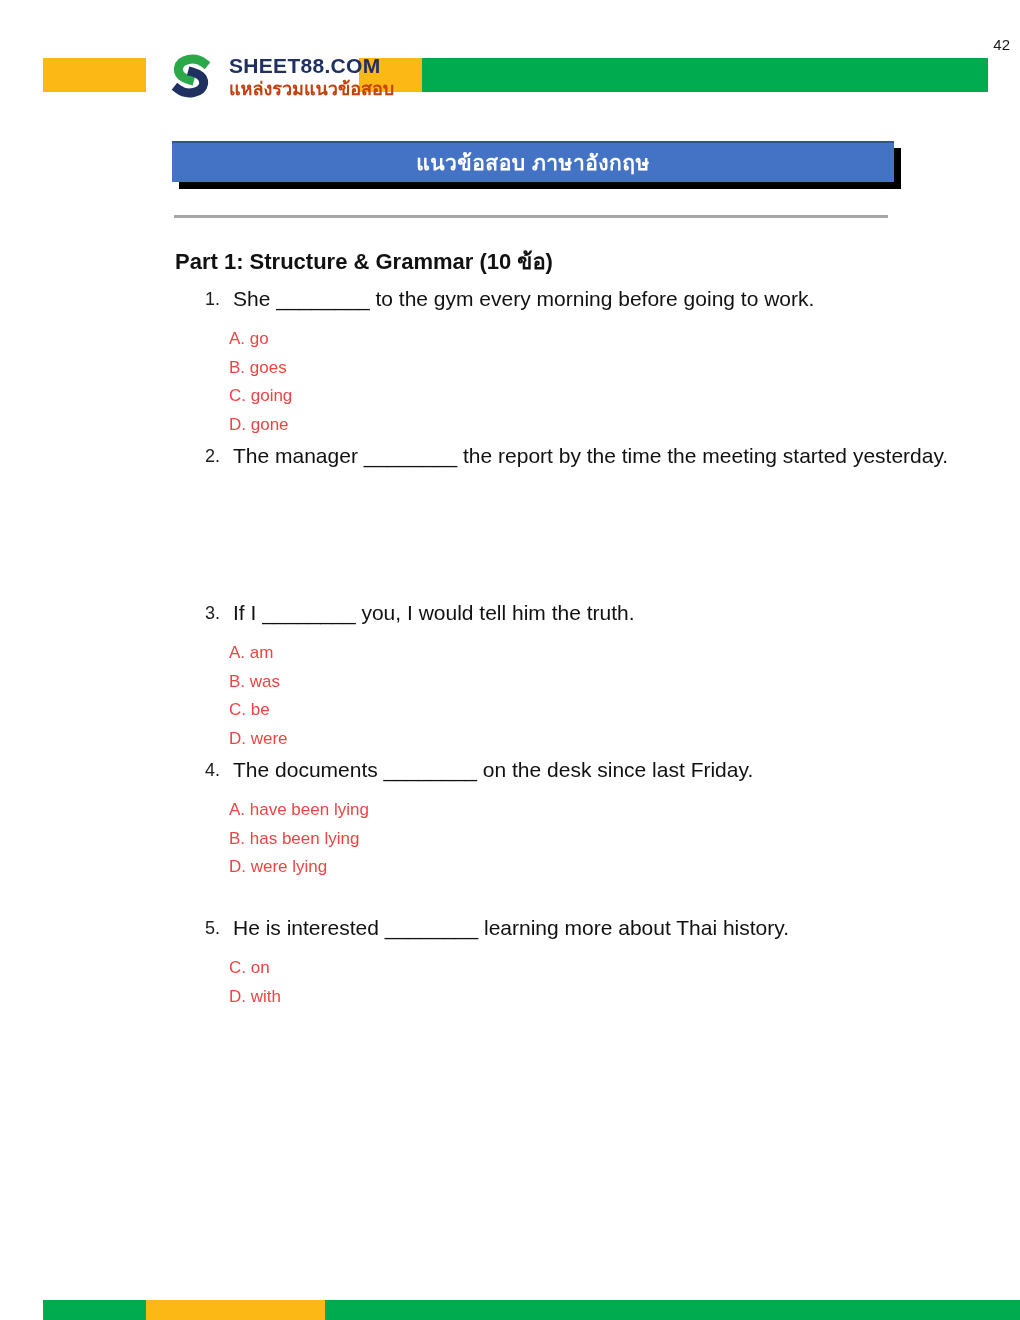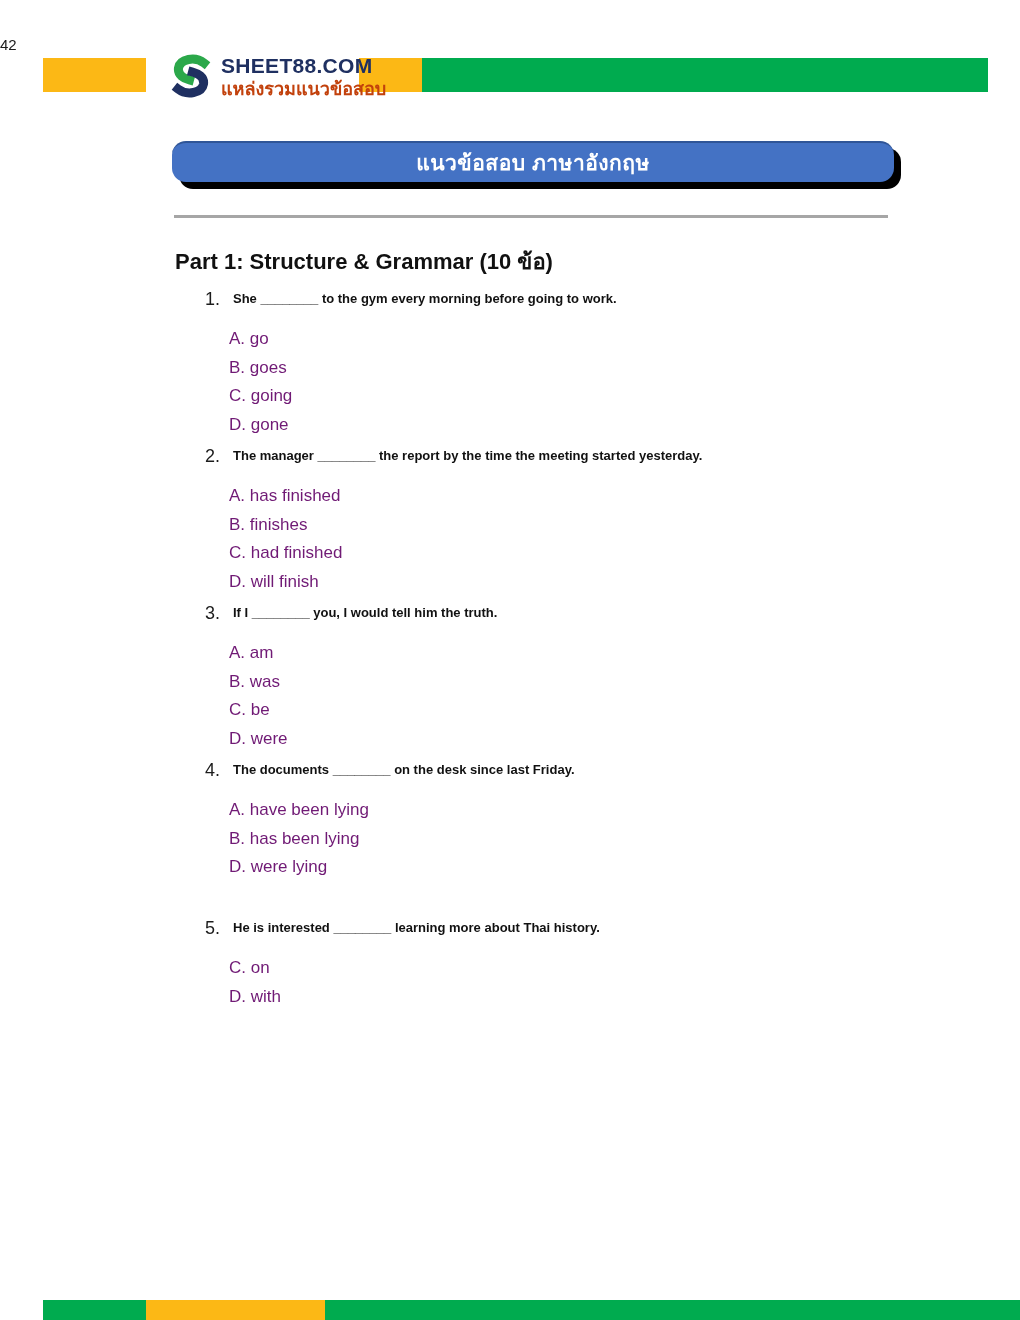--- a/index.html
+++ b/index.html
@@ -17,42 +17,42 @@
     overflow: hidden;
     color: #1a1a1a;
   }
 
   
   .page-number {
     position: absolute;
     top: 36px;
     left: 0;
     width: 1010px;
-    text-align: left;
+    text-align: right;
     font-size: 15px;
     color: #1a1a1a;
   }
 
   
   .hdr-bar { position: absolute; top: 58px; height: 34px; }
   .hdr-yellow-left  { left: 43px;  width: 103px; background: #FCB815; }
   .hdr-yellow-right { left: 359px; width: 63px;  background: #FCB815; }
   .hdr-green        { left: 422px; width: 566px; background: #00AB4F; }
 
   
   .logo {
     position: absolute;
     left: 168px;
     top: 54px;
     display: flex;
     align-items: center;
     gap: 7px;
   }
   .logo-icon { width: 46px; height: 44px; display: inline-block; }
-  .logo-text { display: flex; flex-direction: column; line-height: 1; }
+  .logo-text { display: flex; flex-direction: column; line-height: 1; margin-left: 8px; }
   .logo-brand {
     font-size: 21px;
     font-weight: bold;
     letter-spacing: 0.3px;
     color: #1F3061;
   }
   .logo-tagline {
     font-size: 18px;
     font-weight: bold;
     color: #c2410c;
@@ -66,21 +66,20 @@
     top: 141px;
     width: 722px;
     height: 41px;
     background: #4472C4;
     border-top: 2px solid #2f5597;
     box-sizing: border-box;
     box-shadow: 7px 7px 0 #000000;
     display: flex;
     align-items: center;
     justify-content: center;
-    border-radius: 14px;
   }
   .banner-text {
     color: #FFFFFF;
     font-size: 21px;
     font-weight: bold;
     letter-spacing: 0.5px;
   }
 
   
   .rule {
@@ -117,31 +116,31 @@
     margin-bottom: 11px;
   }
   .q-num {
     width: 28px;
     flex: 0 0 28px;
     font-size: 18px;
     font-weight: 400;
     color: #1c1c1c;
   }
   .q-text {
-    font-size: 13px;
-    font-weight: 700;
+    font-size: 21px;
+    font-weight: 400;
     color: #111111;
     text-align: center;
   }
   .q-options { padding-left: 229px; }
   .option {
     font-size: 17px;
     font-weight: 400;
     line-height: 28.6px;
-    color: #701a75;
+    color: #ef4444;
   }
 
   
   .ftr-bar { position: absolute; top: 1300px; height: 20px; }
   .ftr-green-left  { left: 43px;  width: 103px; background: #00AB4F; }
   .ftr-yellow      { left: 146px; width: 179px; background: #FCB815; }
   .ftr-green-right { left: 325px; width: 695px; background: #00AB4F; }
 </style>
 </head>
 <body>
@@ -186,26 +185,20 @@
       <div class="option">C. going</div>
       <div class="option">D. gone</div>
     </div>
   </div>
 
   <div class="question q2">
     <div class="q-line">
       <span class="q-num">2.</span>
       <span class="q-text">The manager ________ the report by the time the meeting started yesterday.</span>
     </div>
-    <div class="q-options">
-      <div class="option">A. has finished</div>
-      <div class="option">B. finishes</div>
-      <div class="option">C. had finished</div>
-      <div class="option">D. will finish</div>
-    </div>
   </div>
 
   <div class="question q3">
     <div class="q-line">
       <span class="q-num">3.</span>
       <span class="q-text">If I ________ you, I would tell him the truth.</span>
     </div>
     <div class="q-options">
       <div class="option">A. am</div>
       <div class="option">B. was</div>

